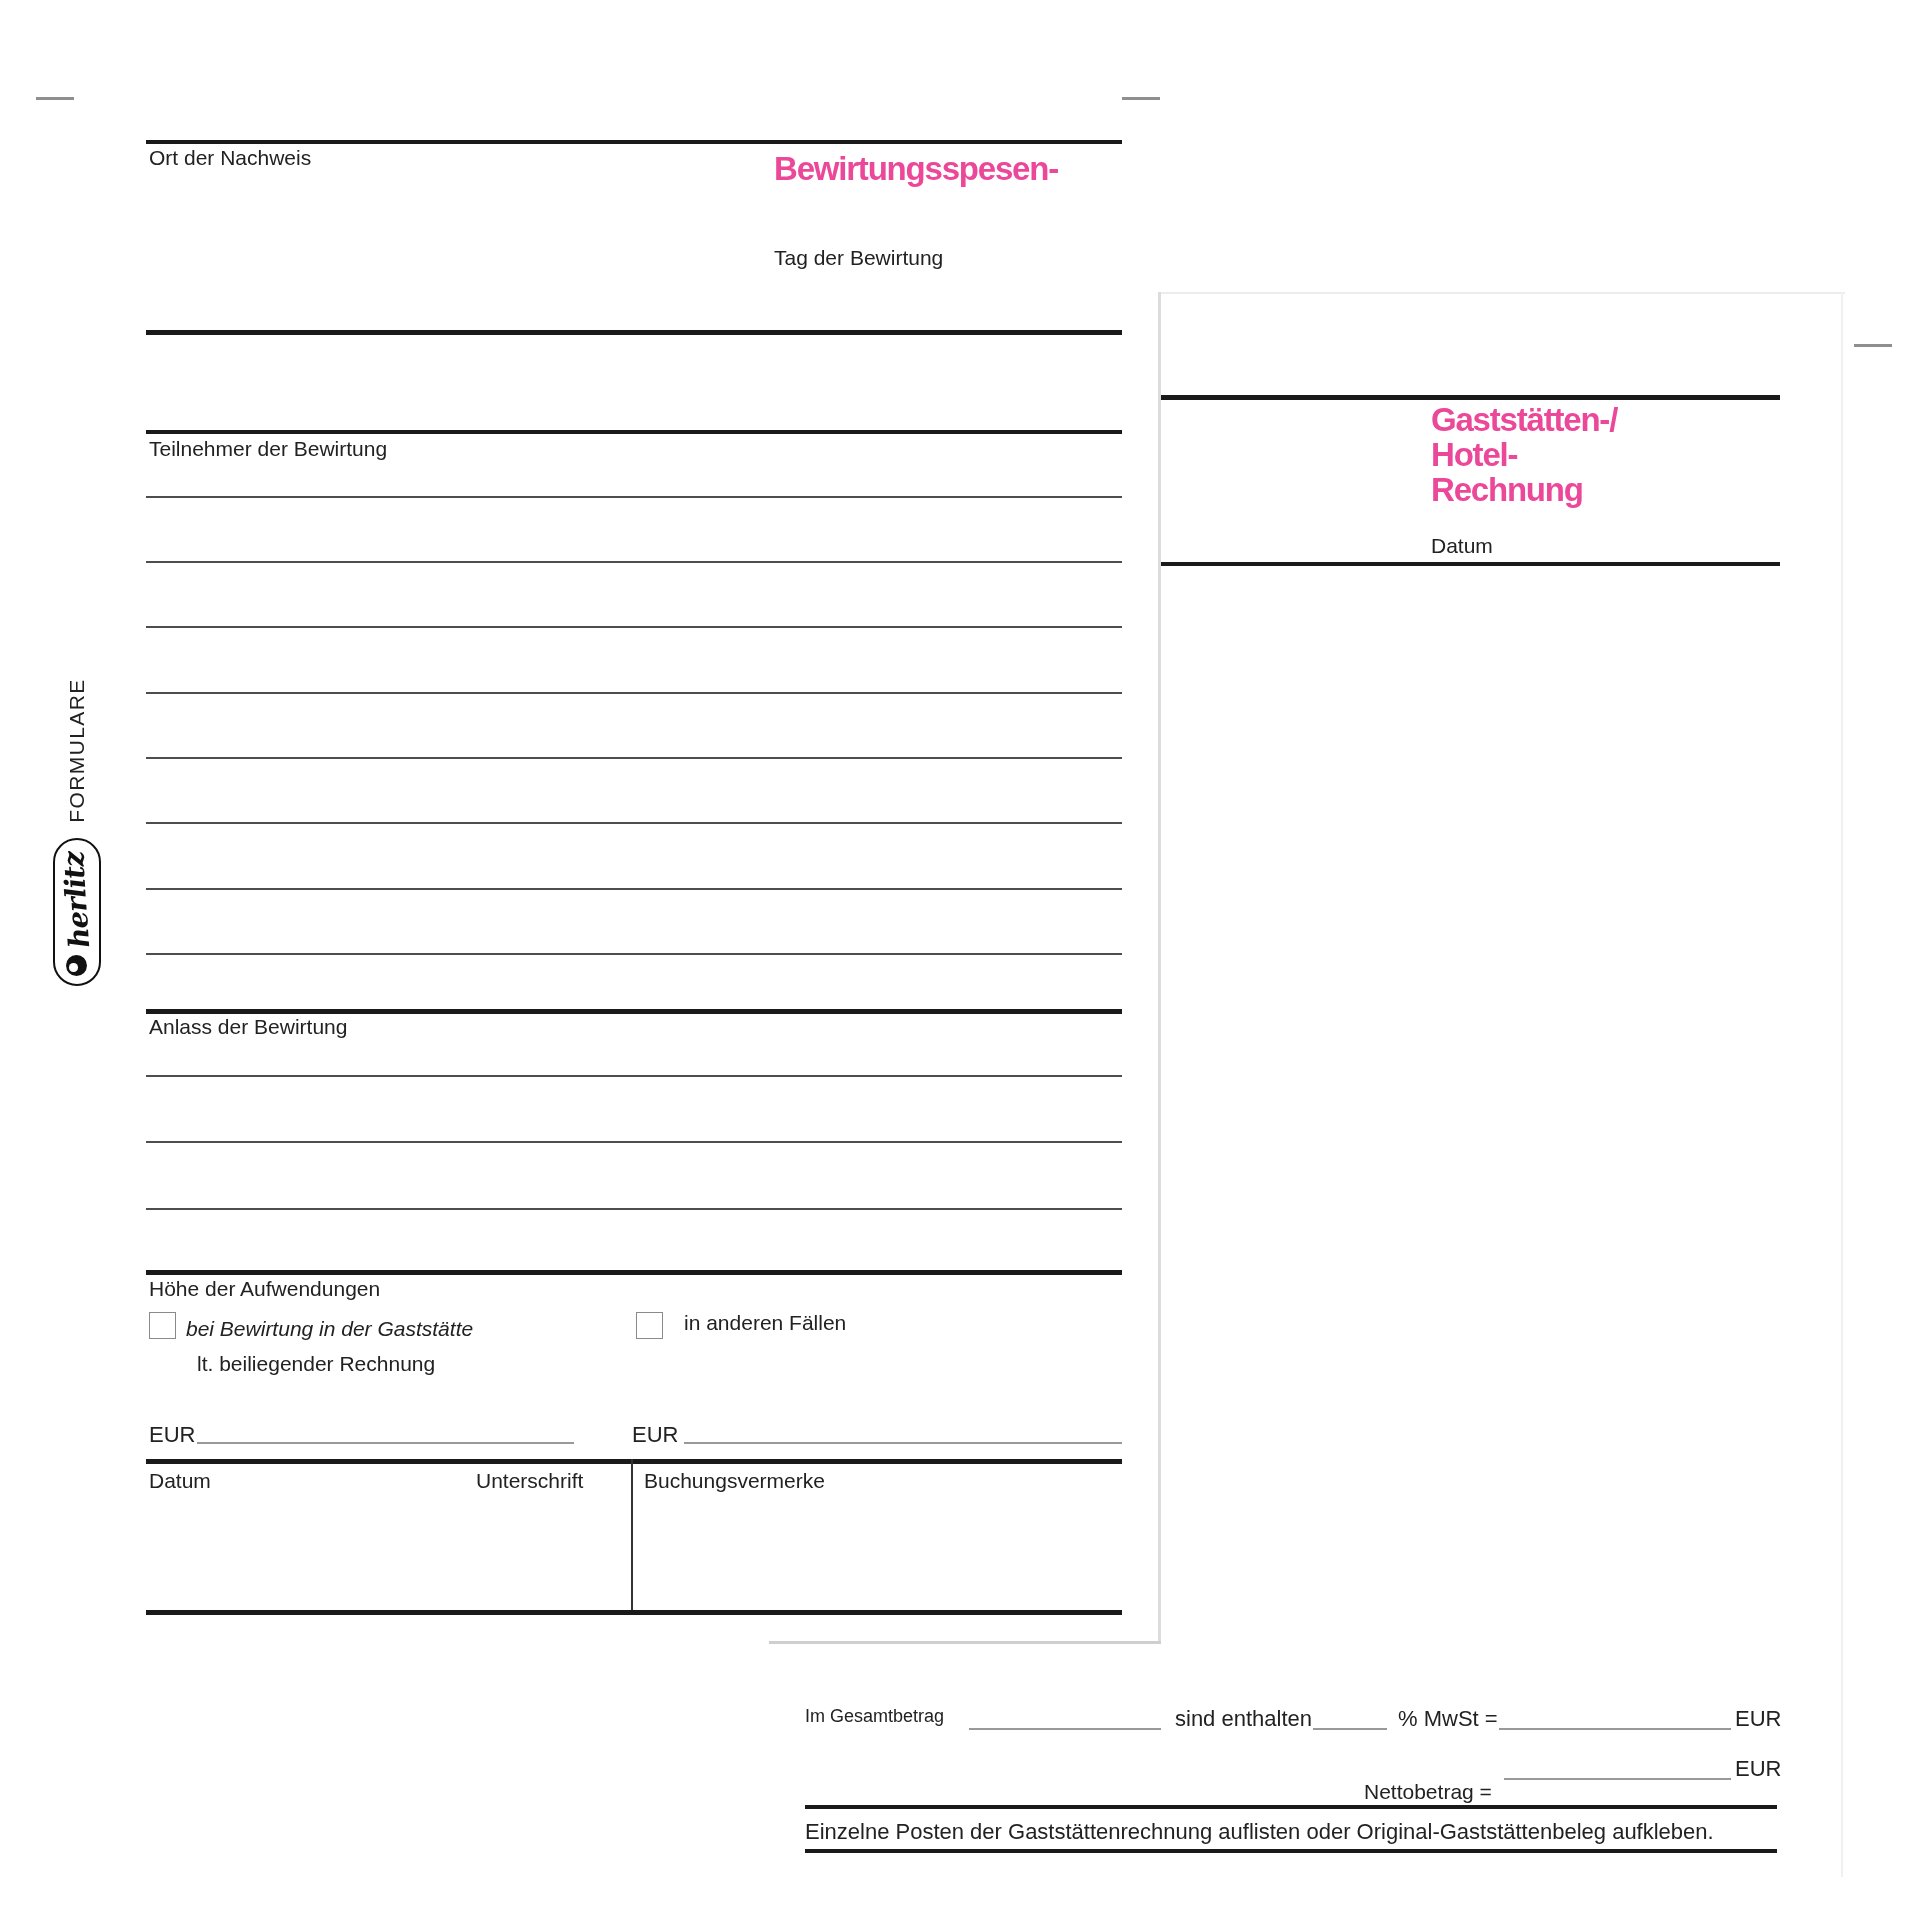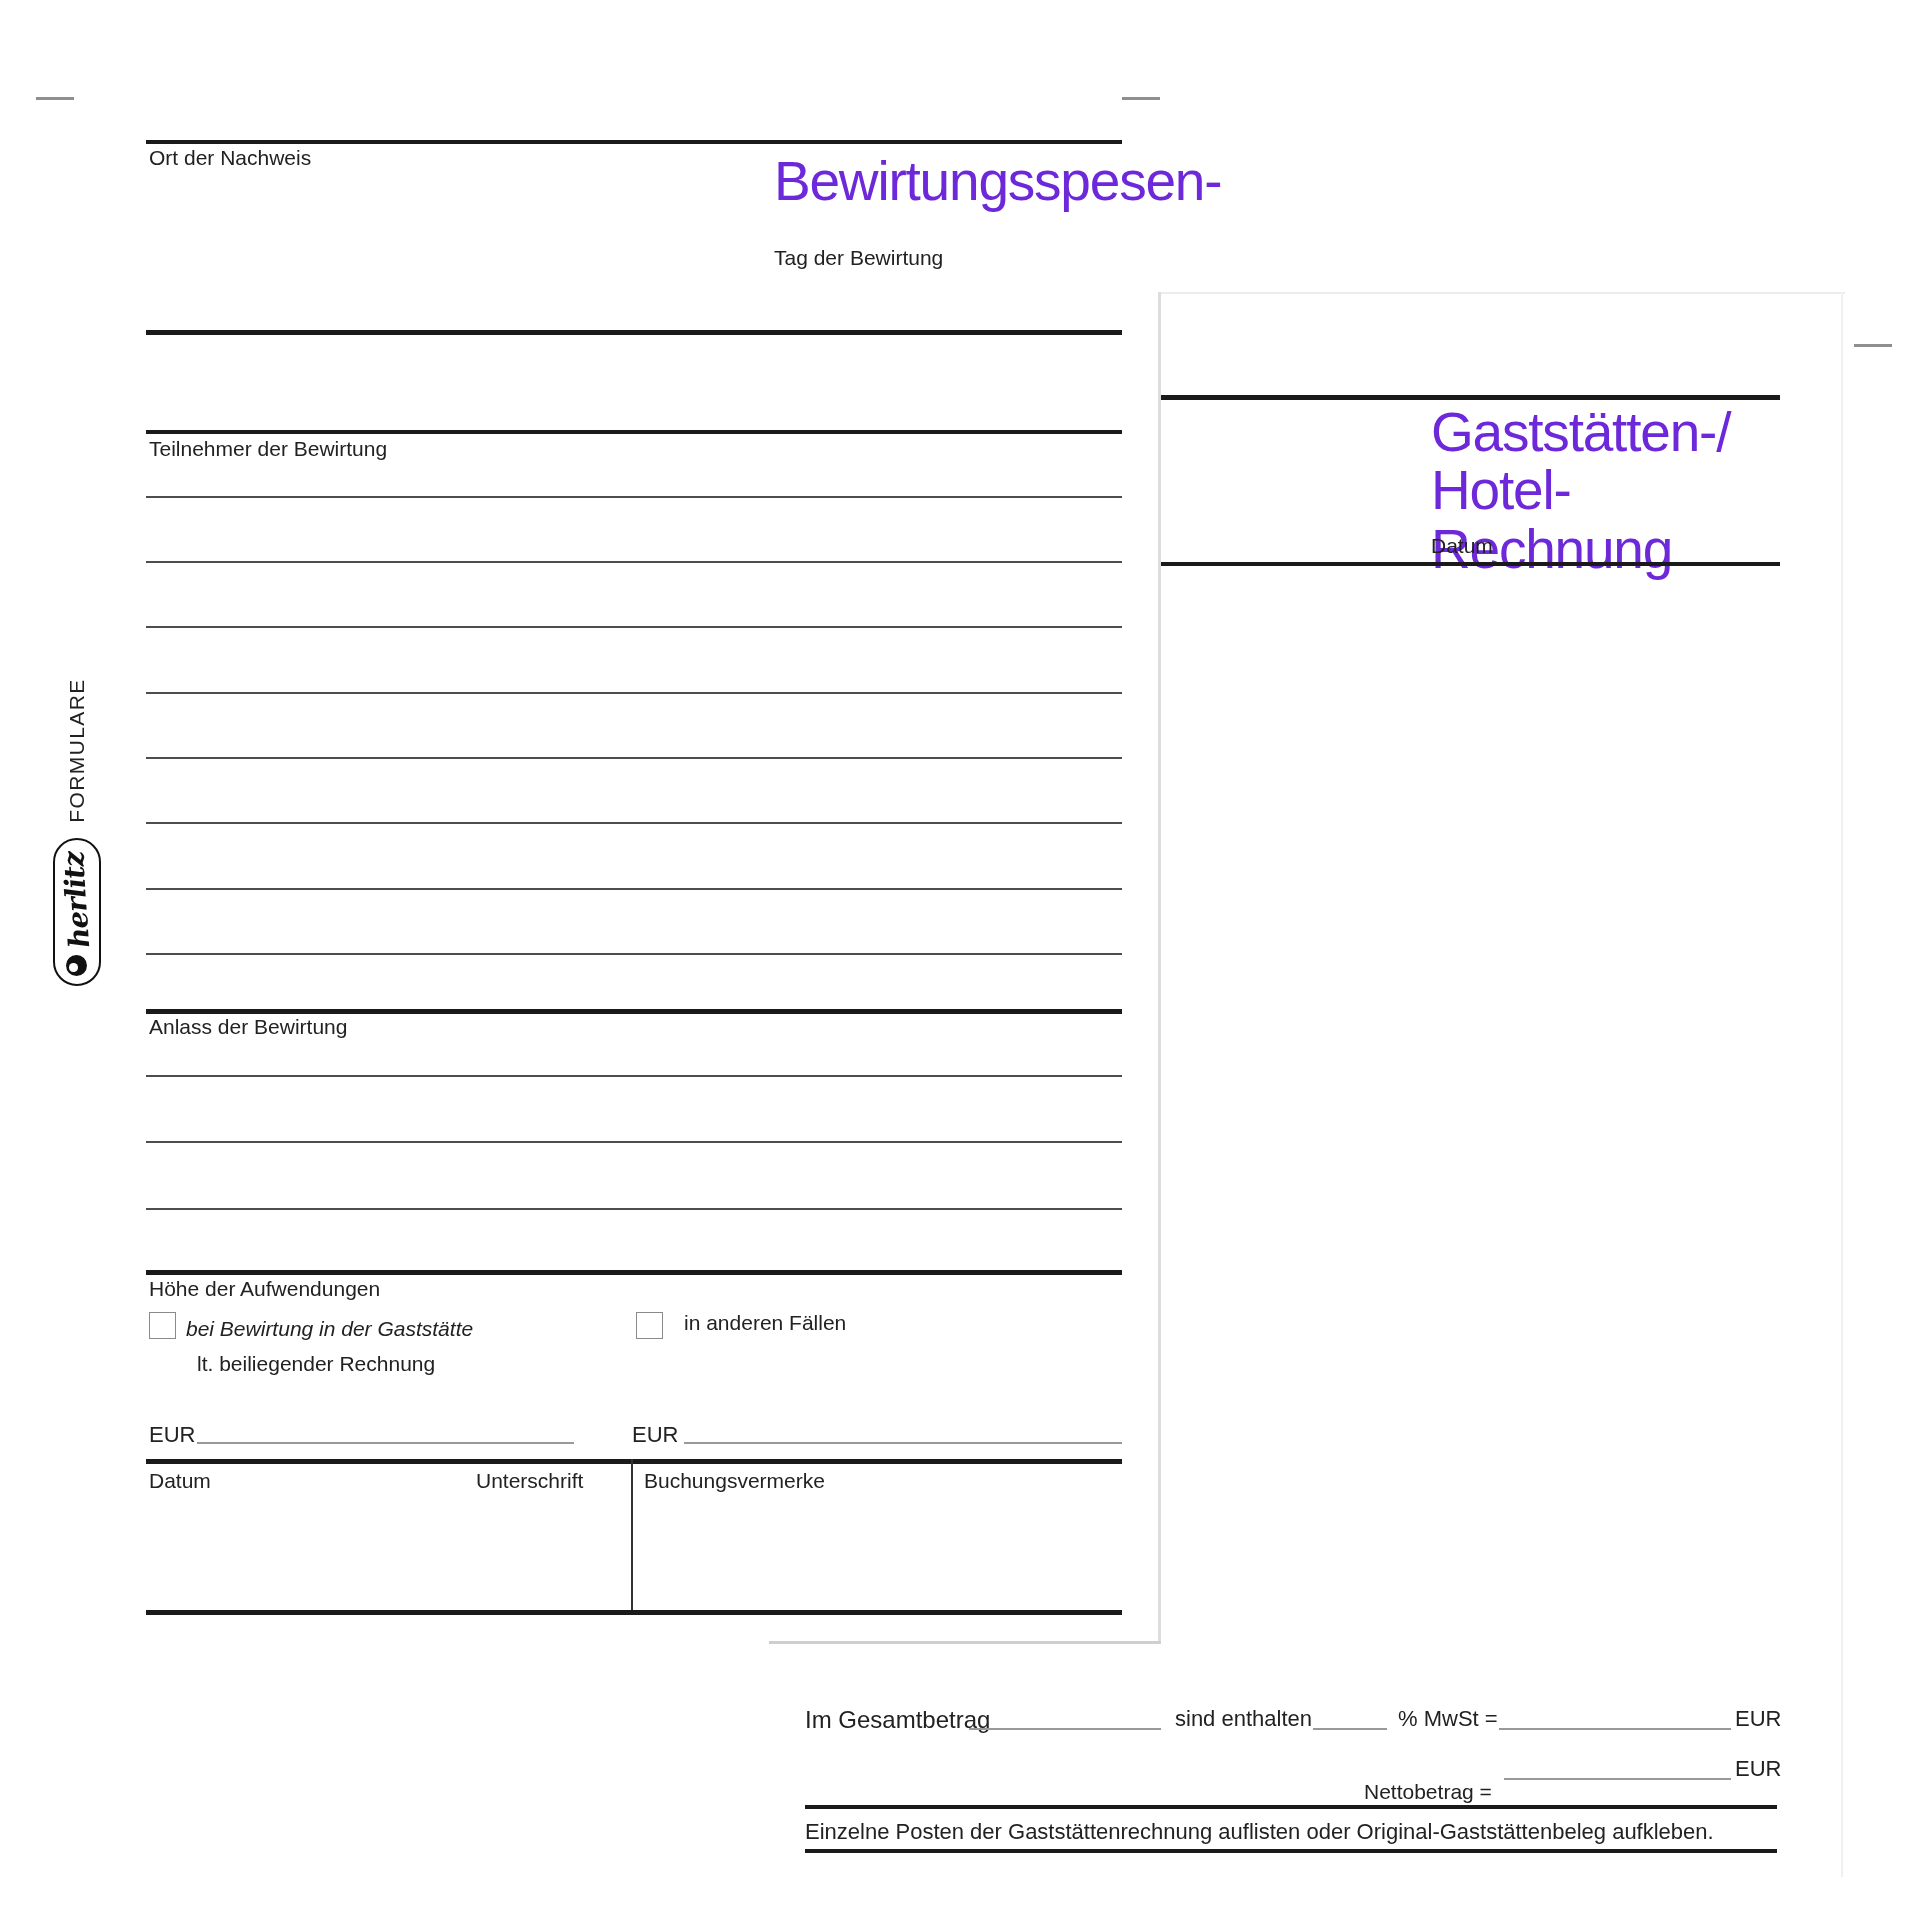--- a/index.html
+++ b/index.html
@@ -6,21 +6,21 @@
   #canvas{
     position:relative;width:1929px;height:1929px;background:#ffffff;overflow:hidden;
     font-family:"Liberation Sans", sans-serif;color:#1c1c1c;
   }
   .hline{position:absolute;background:#1a1a1a;}
   .thin{position:absolute;background:#4d4d4d;height:1.9px;}
   .fieldline{position:absolute;background:#999;height:1.9px;}
   .shadow{position:absolute;background:#d7d7d7;}
   .regmark{position:absolute;width:38px;height:2.9px;background:#8f8f8f;}
   .label{position:absolute;font-size:21px;line-height:1.15;color:#222;white-space:nowrap;}
-  .title{position:absolute;font-weight:normal;font-size:55px;line-height:1.06;letter-spacing:-1.2px;color:#6d28d9;white-space:nowrap;}
+  .title{position:absolute;font-weight:bold;font-size:33px;line-height:1.06;letter-spacing:-1.2px;color:#ec4899;white-space:nowrap;}
   .heading{position:absolute;font-size:32px;line-height:1.24;color:#222;white-space:nowrap;}
   .checkbox{position:absolute;width:25px;height:25px;border:1.9px solid #8a8a8a;background:#fff;}
   .vline{position:absolute;width:1.9px;background:#333;}
   
   .brand{position:absolute;left:54px;top:696px;width:46px;height:290px;}
   .brand-inner{
     position:absolute;left:0;top:0;width:290px;height:46px;
     transform-origin:0 0;transform:rotate(-90deg) translateX(-290px);
     display:flex;align-items:center;gap:15.4px;
   }
@@ -56,21 +56,21 @@
 
     <div class="hline" style="left:1161px;top:395px;width:619px;height:4.8px;"></div>
     <div class="title" style="left:1431px;top:403px;">
       <div>Gaststätten-/</div>
       <div>Hotel-</div>
       <div>Rechnung</div>
     </div>
     <div class="label" style="left:1431px;top:534px;">Datum</div>
     <div class="hline" style="left:1161px;top:562px;width:619px;height:3.8px;"></div>
 
-    <div class="label" style="left:805px;top:1706px;font-size:24px;">Im Gesamtbetrag</div>
+    <div class="label" style="left:805px;top:1706px;font-size:18px;">Im Gesamtbetrag</div>
     <div class="fieldline" style="left:969px;top:1728px;width:192px;"></div>
     <div class="label" style="left:1175px;top:1706px;font-size:22px;">sind enthalten</div>
     <div class="fieldline" style="left:1313px;top:1728px;width:74px;"></div>
     <div class="label" style="left:1398px;top:1706px;font-size:22px;">% MwSt =</div>
     <div class="fieldline" style="left:1499px;top:1728px;width:232px;"></div>
     <div class="label" style="left:1735px;top:1706px;font-size:22px;">EUR</div>
 
     <div class="label" style="left:1364px;top:1756px;font-size:21px;margin-top:24px;">Nettobetrag =</div>
     <div class="fieldline" style="left:1504px;top:1778px;width:227px;"></div>
     <div class="label" style="left:1735px;top:1756px;font-size:22px;">EUR</div>

